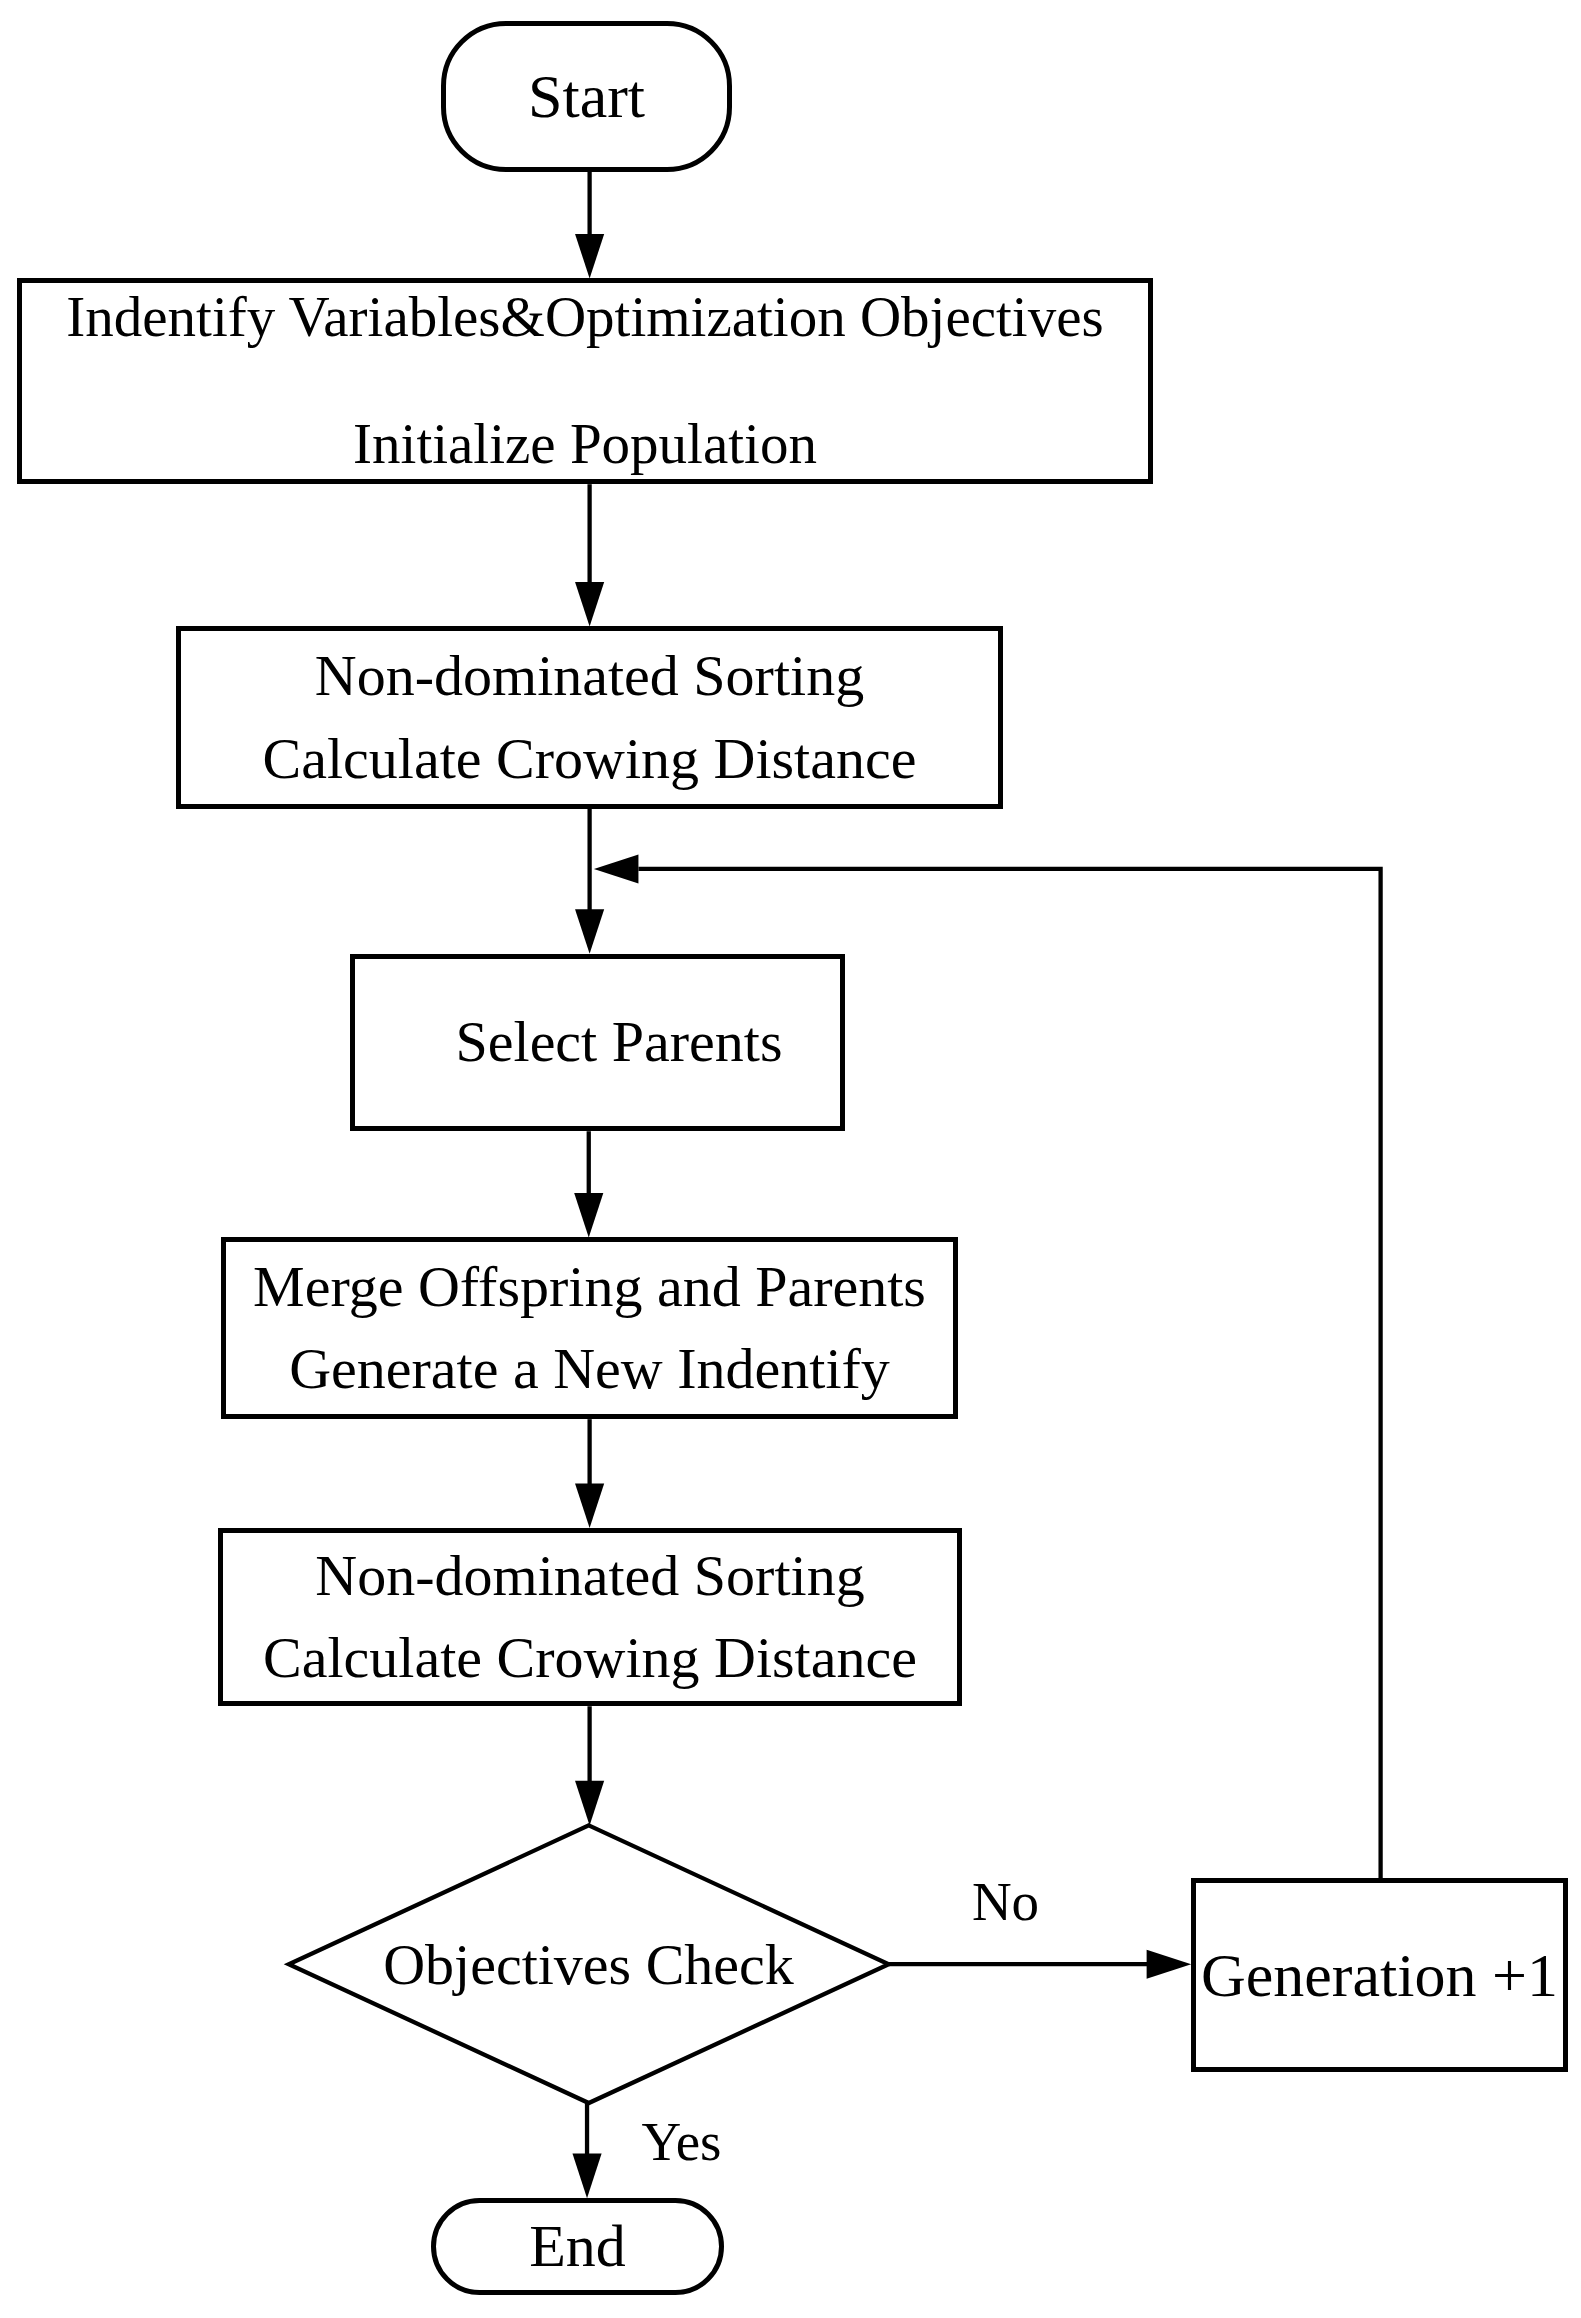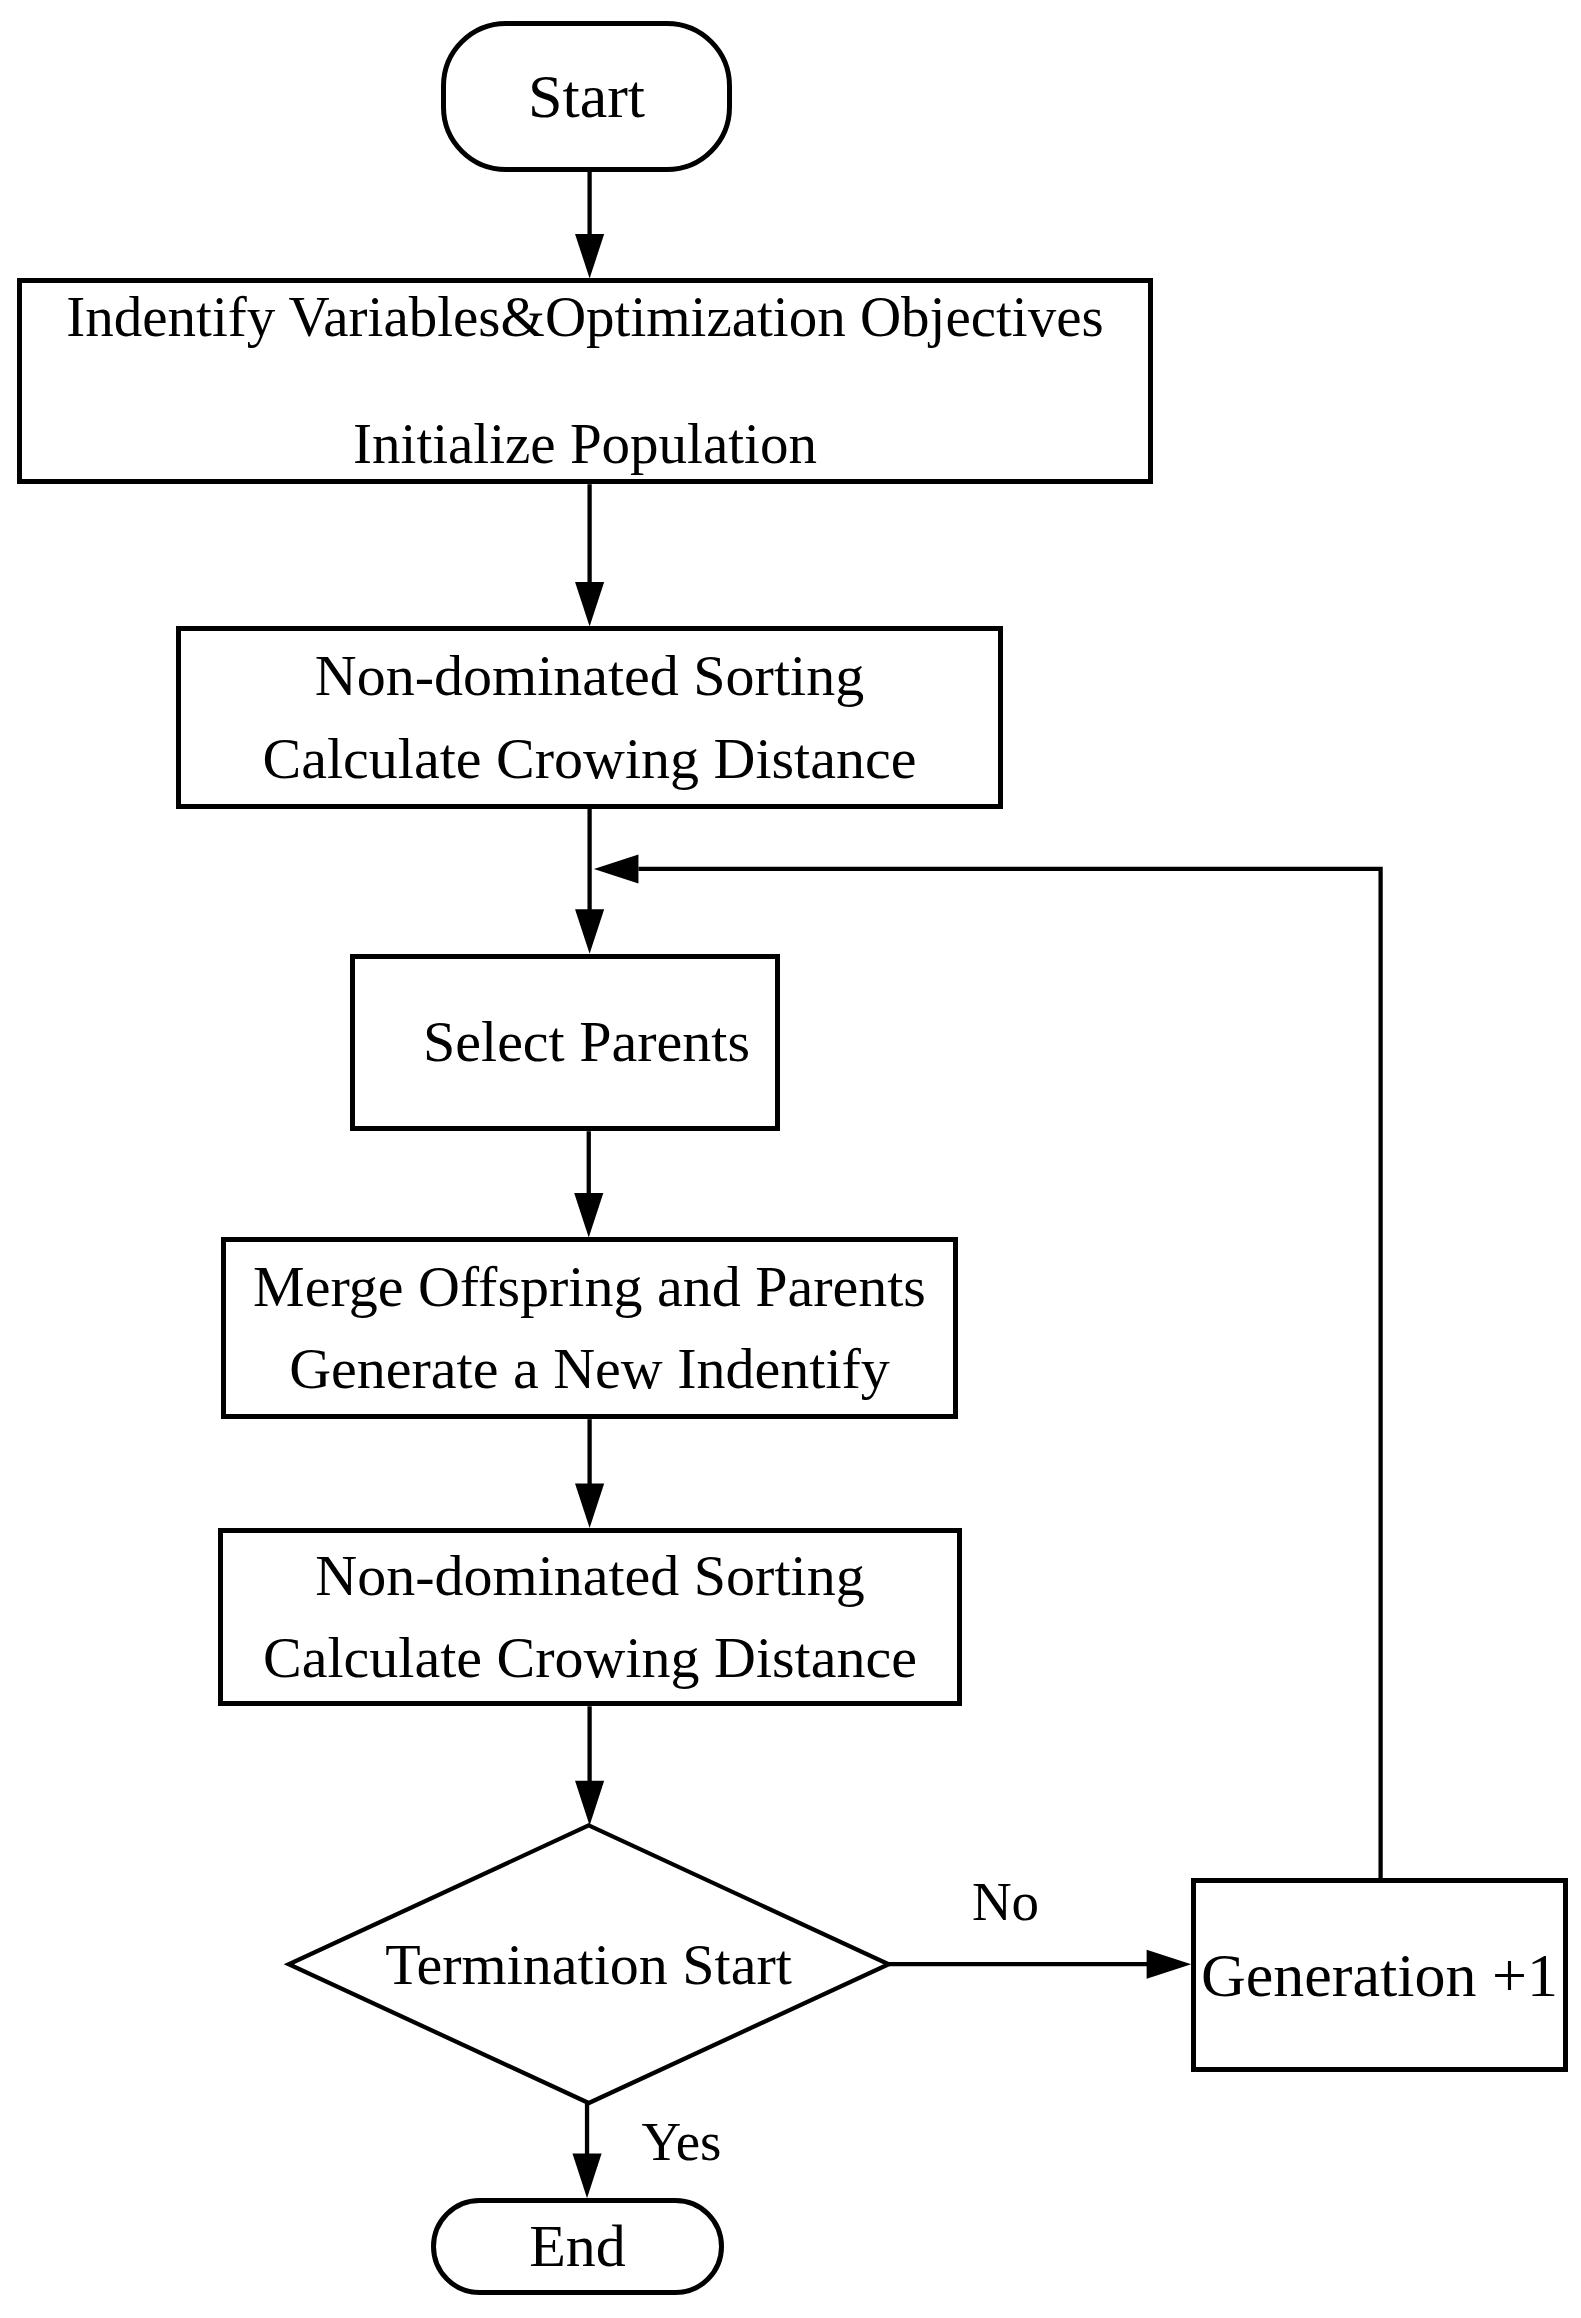--- a/index.html
+++ b/index.html
@@ -17,21 +17,21 @@
     background:var(--bg,#ffffff);
     border:5.1px solid var(--line,#000000);
     display:flex;flex-direction:column;justify-content:center;align-items:center;
     text-align:center;line-height:1.42;white-space:nowrap;
   }
   .node span{display:block;}
   .stadium{border-radius:65px;}
   .node-start{left:441px;top:20.6px;width:291px;height:151px;font-size:62px;}
   .node-init{left:17px;top:278px;width:1136px;height:206px;font-size:57px;gap:46px;}
   .node-sort1{left:176px;top:626px;width:827px;height:183px;font-size:58px;}
-  .node-select{left:350px;top:954px;width:430px;height:177px;font-size:58px;padding-left:43px;}
+  .node-select{left:350px;top:954px;width:495px;height:177px;font-size:58px;padding-left:43px;}
   .node-merge{left:221px;top:1237px;width:737px;height:182px;font-size:58px;}
   .node-sort2{left:218px;top:1528px;width:744px;height:178px;font-size:58px;}
   .node-generation{left:1191px;top:1878px;width:377px;height:194px;font-size:62px;}
   .node-end{left:431px;top:2198px;width:293px;height:97px;font-size:60px;border-radius:50px;}
   .diamond-label{
     position:absolute;left:357px;top:1927px;width:463px;height:74px;
     display:flex;justify-content:center;align-items:center;text-align:center;
     font-size:58px;white-space:nowrap;
   }
   .edge-label{
@@ -102,21 +102,21 @@
   <div class="node node-merge">
     <span>Merge Offspring and Parents</span>
     <span>Generate a New Indentify</span>
   </div>
 
   <div class="node node-sort2">
     <span>Non-dominated Sorting</span>
     <span>Calculate Crowing Distance</span>
   </div>
 
-  <div class="diamond-label">Termination Start</div>
+  <div class="diamond-label">Objectives Check</div>
 
   <div class="node node-generation">
     <span>Generation +1</span>
   </div>
 
   <div class="node stadium node-end">
     <span>End</span>
   </div>
 
   <div class="edge-label edge-label-no">No</div>

